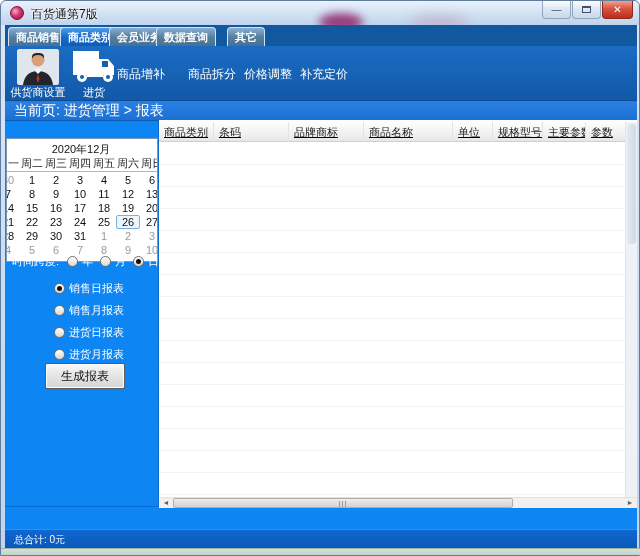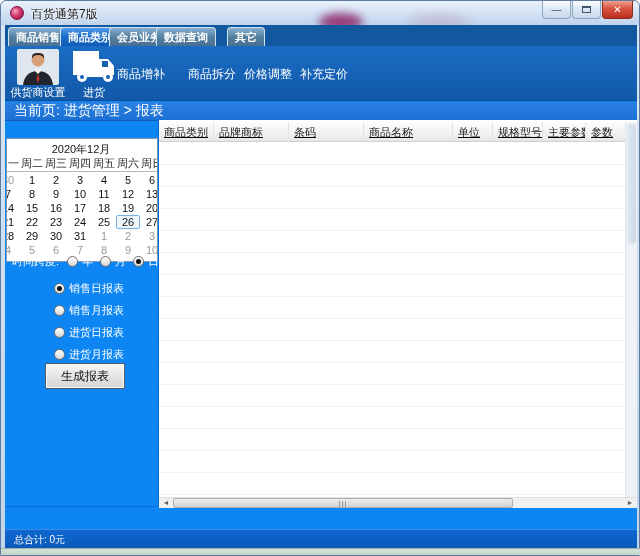--- a/index.html
+++ b/index.html
@@ -294,22 +294,22 @@
             <span class="radio-label">进货月报表</span>
           </label>
         </div>
 
       <button class="generate-btn">生成报表</button>
     </div>
 
     <div class="table-area">
       <div class="table-header">
           <span class="th" style="width: 55px;">商品类别</span>
+          <span class="th" style="width: 75px;">条码</span>
           <span class="th" style="width: 75px;">品牌商标</span>
-          <span class="th" style="width: 75px;">条码</span>
           <span class="th" style="width: 89px;">商品名称</span>
           <span class="th" style="width: 40px;">单位</span>
           <span class="th" style="width: 50px;">规格型号</span>
           <span class="th" style="width: 43px;">主要参数</span>
           <span class="th" style="width: 60px;">参数</span>
         </div>
       <div class="table-body"></div>
       <div class="vscroll">
         <div class="vscroll-thumb"></div>
       </div>

